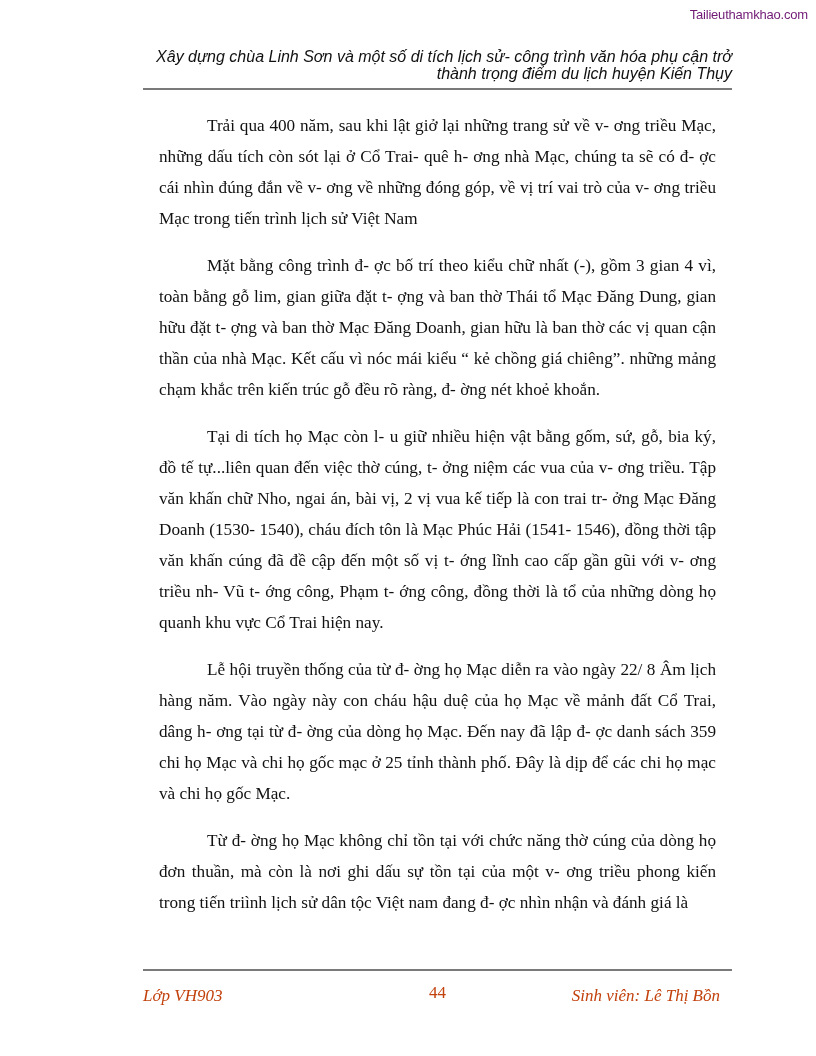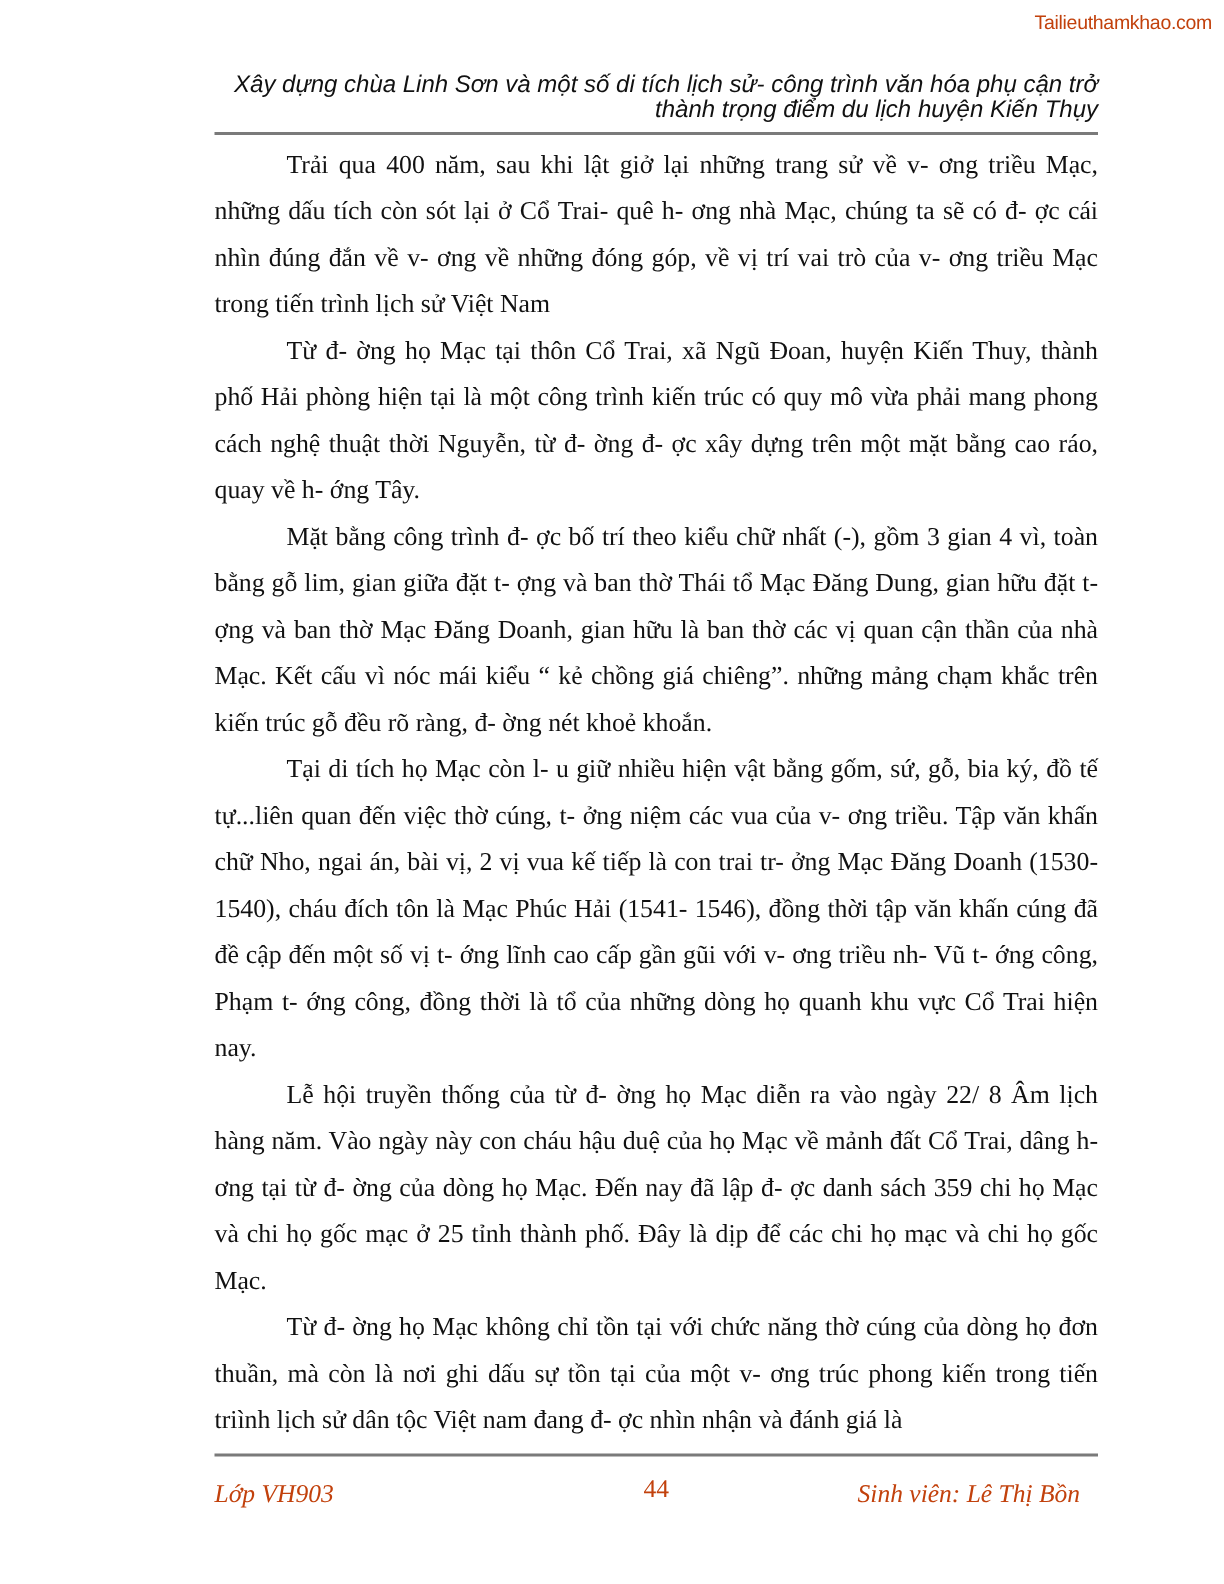--- a/index.html
+++ b/index.html
@@ -1,60 +1,59 @@
 <!DOCTYPE html>
 <html><head>
 <meta charset="utf-8">
 <style>
   html, body { margin: 0; padding: 0; background: #ffffff; }
   body { width: 816px; height: 1056px; position: relative; overflow: hidden; }
   .watermark {
     position: absolute; top: 7px; right: 8px;
     font-family: "Liberation Sans", sans-serif; font-size: 13px;
-    color: #c2410c; letter-spacing: -0.2px;
+    color: #701a75; letter-spacing: -0.2px;
   }
   .header {
     position: absolute; top: 48px; left: 143px; width: 589px;
     text-align: right; font-family: "Liberation Sans", sans-serif;
     font-style: italic; font-size: 16px; line-height: 17px; color: #111;
   }
   .rule {
     position: absolute; left: 143px; width: 589px; height: 2px; background: #7a7a7a;
   }
   .rule.top { top: 88px; }
   .rule.bottom { top: 969px; }
   .body-text {
     position: absolute; top: 94px; left: 143px; width: 589px;
     font-family: "Liberation Serif", serif; font-size: 17.2px;
     line-height: 31px; color: #111; text-align: justify;
   }
-  .body-text p { margin: 0; text-indent: 48px; }
+  .body-text p { margin: 16px; text-indent: 48px; }
   .footer {
     position: absolute; top: 986px; left: 143px; width: 589px; height: 24px;
     font-family: "Liberation Serif", serif; font-size: 17px; color: #c2410c;
   }
   .footer .left { position: absolute; left: 0; top: 0; font-style: italic; }
   .footer .center { position: absolute; left: 0; right: 0; top: -3px; text-align: center; }
   .footer .right { position: absolute; right: 12px; top: 0; font-style: italic; margin-left: 34px; }
 </style>
 </head>
 <body>
 
 <div class="watermark">Tailieuthamkhao.com</div>
 
 <div class="header">Xây dựng chùa Linh Sơn và một số di tích lịch sử- công trình văn hóa phụ cận trở thành trọng điểm du lịch huyện Kiến Thụy</div>
 <div class="rule top"></div>
 
 <div class="body-text">
   <p>Trải qua 400 năm, sau khi lật giở lại những trang sử về v- ơng triều Mạc, những dấu tích còn sót lại ở Cổ Trai- quê h- ơng nhà Mạc, chúng ta sẽ có đ- ợc cái nhìn đúng đắn về v- ơng về những đóng góp, về vị trí vai trò của v- ơng triều Mạc trong tiến trình lịch sử Việt Nam</p>
-  <p>Từ đ- ờng họ Mạc tại thôn Cổ Trai, xã Ngũ Đoan, huyện Kiến Thuy, thành phố Hải phòng hiện tại là một công trình kiến trúc có quy mô vừa phải mang phong cách nghệ thuật thời Nguyễn, từ đ- ờng đ- ợc xây dựng trên một mặt bằng cao ráo, quay về h- ớng Tây.</p>
   <p>Mặt bằng công trình đ- ợc bố trí theo kiểu chữ  nhất (-), gồm 3 gian 4 vì, toàn bằng gỗ lim, gian giữa đặt t- ợng và ban thờ Thái tổ Mạc Đăng Dung, gian hữu đặt t- ợng và ban thờ Mạc Đăng Doanh, gian hữu là ban thờ các vị quan cận thần của nhà Mạc. Kết cấu vì nóc mái kiểu “ kẻ chồng giá chiêng”. những mảng chạm khắc trên kiến trúc gỗ đều rõ ràng, đ- ờng nét khoẻ khoắn.</p>
   <p>Tại di tích họ Mạc còn l- u giữ nhiều hiện vật bằng gốm, sứ, gỗ, bia ký, đồ tế tự...liên quan đến việc thờ cúng, t- ởng niệm các vua của v- ơng triều. Tập văn khấn chữ Nho, ngai án, bài vị, 2 vị vua kế tiếp là con trai tr- ởng Mạc Đăng Doanh (1530- 1540), cháu đích tôn là Mạc Phúc Hải (1541- 1546), đồng thời tập văn khấn cúng đã đề cập đến một số vị t- ớng lĩnh cao cấp gần gũi với v- ơng triều nh-  Vũ t- ớng công, Phạm t- ớng công, đồng thời là tổ của những dòng họ quanh khu vực Cổ Trai hiện nay.</p>
   <p>Lễ hội truyền thống của từ đ- ờng họ Mạc diễn ra vào ngày 22/ 8 Âm lịch hàng năm. Vào ngày này con cháu hậu duệ của họ Mạc về mảnh đất Cổ Trai, dâng h- ơng tại từ đ- ờng của dòng họ Mạc. Đến nay đã lập đ- ợc danh sách 359 chi họ Mạc và chi họ gốc mạc ở 25 tỉnh thành phố. Đây là dịp để các chi họ mạc và chi họ gốc Mạc.</p>
-  <p>Từ đ- ờng họ Mạc không chỉ tồn tại với chức năng thờ cúng của dòng họ đơn thuần, mà còn là nơi ghi dấu sự tồn tại của một v- ơng trúc phong kiến trong tiến triình lịch sử dân tộc Việt nam đang đ- ợc nhìn nhận và đánh giá là</p>
+  <p>Từ đ- ờng họ Mạc không chỉ tồn tại với chức năng thờ cúng của dòng họ đơn thuần, mà còn là nơi ghi dấu sự tồn tại của một v- ơng triều phong kiến trong tiến triình lịch sử dân tộc Việt nam đang đ- ợc nhìn nhận và đánh giá là</p>
 </div>
 
 <div class="rule bottom"></div>
 
 <div class="footer">
   <span class="left">Lớp VH903</span>
   <span class="center">44</span>
   <span class="right">Sinh viên: Lê Thị Bồn</span>
 </div>
 

